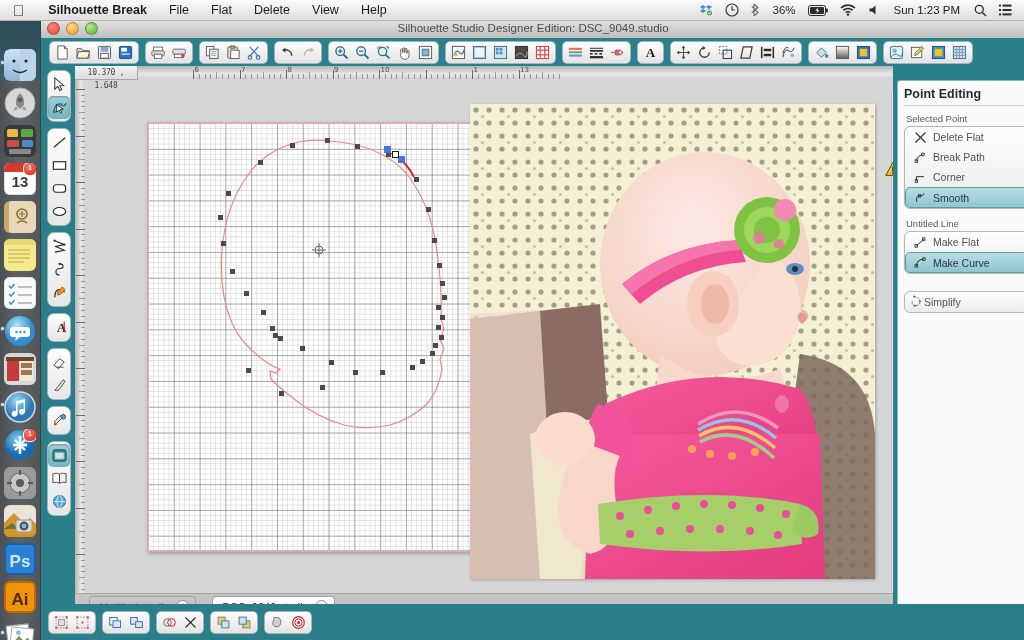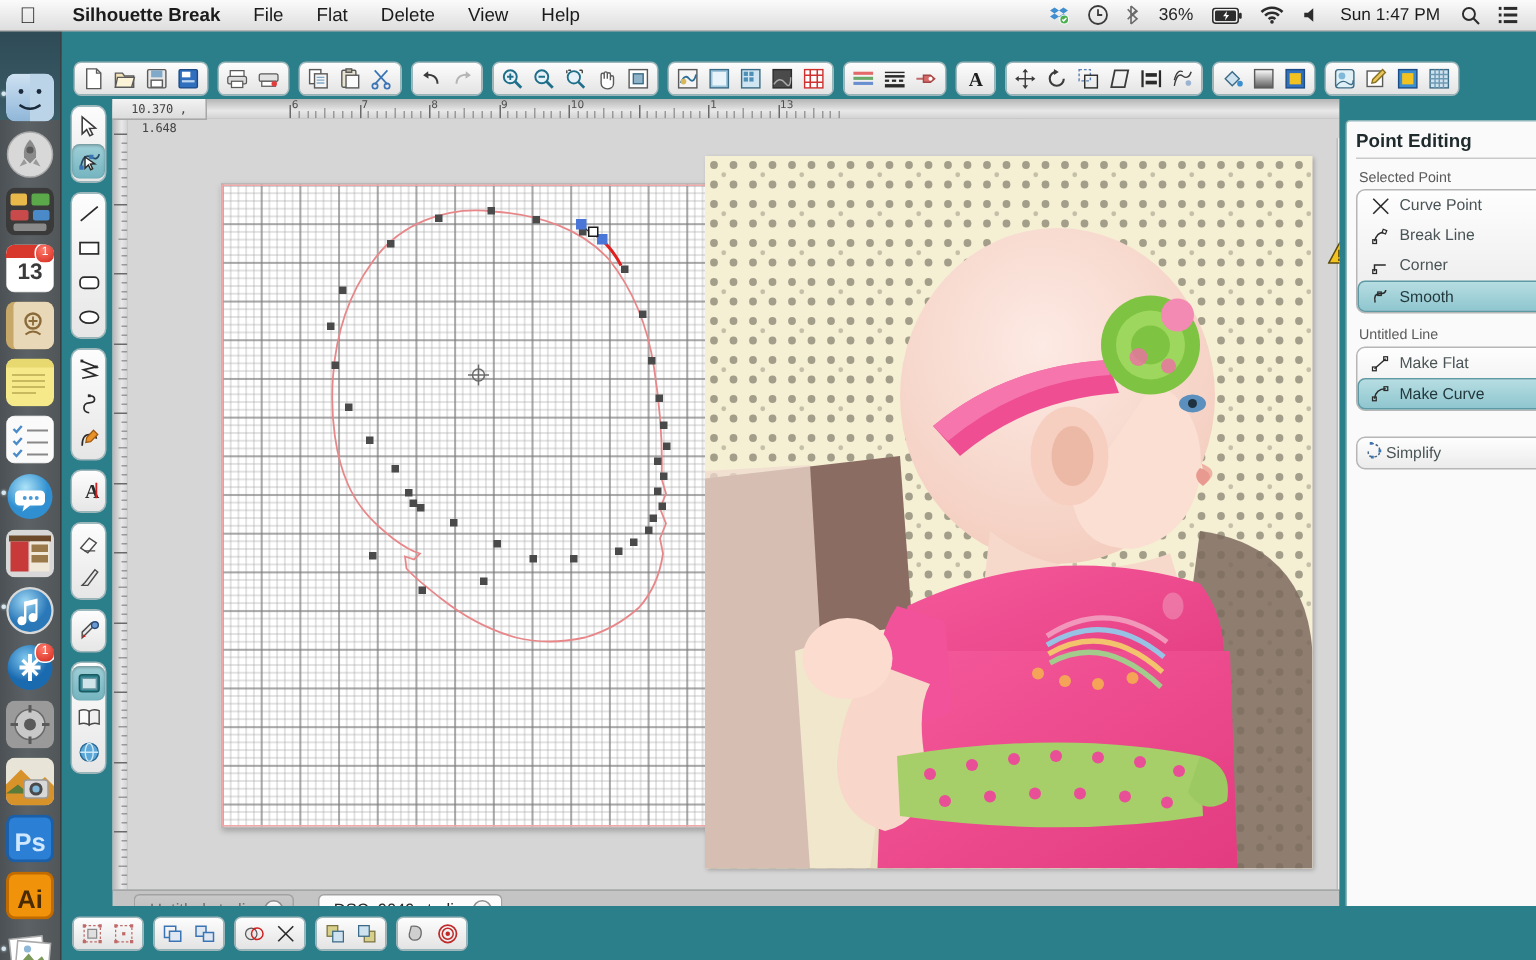--- a/index.html
+++ b/index.html
@@ -396,20 +396,26 @@
             <path d="M9 25 l6 -8 5 5 4 -4 5 7z" fill="#7a9a5a" transform="rotate(5 18 18)"></path>
             <circle cx="14" cy="14" r="2.4" fill="#8fb8d8" transform="rotate(5 18 18)"></circle>
           </svg></div>
         <div class="dockdot"></div>
       </div>
     </div>
 </div>
 
 <div id="window" class="abs">
 
+  <div id="titlebar" class="abs">
+    <div class="traffic tl-close"></div>
+    <div class="traffic tl-min"></div>
+    <div class="traffic tl-max"></div>
+    <div id="win-title">Silhouette Studio Designer Edition: DSC_9049.studio</div>
+  </div>
 
   <div id="toolbar" class="abs">
       <div class="tgroup">
         <div class="tbtn" title="New">
           <svg viewBox="0 0 16 16" width="15" height="15">
             <path d="M3 1h7l3 3v11H3z" fill="#fff" stroke="#5a5a5a"></path>
             <path d="M10 1v3h3" fill="none" stroke="#5a5a5a"></path>
           </svg>
         </div>
         <div class="tbtn" title="Open">
@@ -1208,31 +1214,31 @@
       <div id="panel-body">
           <div class="sectlabel" style="top: 32px;">Selected Point</div>
           <div class="btnstack" style="top: 45px;">
             <div class="pbtn">
               <span class="pi">
                 <svg viewBox="0 0 18 18" width="15" height="15">
                   <line x1="3" y1="3" x2="15" y2="15" stroke="#2a2a2a" stroke-width="1.3"></line>
                   <line x1="15" y1="3" x2="3" y2="15" stroke="#2a2a2a" stroke-width="1.3"></line>
                 </svg>
               </span>
-              <span>Curve Point</span>
+              <span>Delete Flat</span>
             </div>
             <div class="pbtn">
               <span class="pi">
                 <svg viewBox="0 0 18 18" width="15" height="15">
                   <path d="M4 13 Q6 6 11 6" fill="none" stroke="#2a2a2a" stroke-width="1.2"></path>
                   <rect x="2.6" y="11.8" width="3" height="3" fill="none" stroke="#2a2a2a"></rect>
                   <rect x="10.4" y="3.8" width="3" height="3" fill="none" stroke="#2a2a2a" transform="rotate(20 11.9 5.3)"></rect>
                 </svg>
               </span>
-              <span>Break Line</span>
+              <span>Break Path</span>
             </div>
             <div class="pbtn">
               <span class="pi">
                 <svg viewBox="0 0 18 18" width="15" height="15">
                   <path d="M4 13 L4 8 L13 8" fill="none" stroke="#2a2a2a" stroke-width="1.2"></path>
                   <rect x="2.6" y="11.8" width="3" height="3" fill="none" stroke="#2a2a2a"></rect>
                 </svg>
               </span>
               <span>Corner</span>
             </div>
@@ -1415,21 +1421,21 @@
         <path d="M3.4 6.4 A6.5 6.5 0 0 1 12.6 6.4" stroke="#2c2c2c" stroke-width="1.7" fill="none"></path>
         <path d="M5.8 8.7 A3 3 0 0 1 10.2 8.7" stroke="#2c2c2c" stroke-width="1.7" fill="none"></path>
         <circle cx="8" cy="10.6" r="1.2" fill="#2c2c2c"></circle>
       </svg>
     </div>
     <div class="mbr">
       <svg width="12" height="12" viewBox="0 0 12 12">
         <path d="M7.5 1.5 L4 4.5 H1.5 V7.5 H4 L7.5 10.5 Z" fill="#2c2c2c"></path>
       </svg>
     </div>
-    <div class="clock">Sun 1:47 PM</div>
+    <div class="clock">Sun 1:23 PM</div>
     <div class="mbr">
       <svg width="13" height="13" viewBox="0 0 13 13">
         <circle cx="5.3" cy="5.3" r="4" fill="none" stroke="#2c2c2c" stroke-width="1.3"></circle>
         <line x1="8.4" y1="8.4" x2="12" y2="12" stroke="#2c2c2c" stroke-width="1.4"></line>
       </svg>
     </div>
     <div class="mbr">
       <svg width="13" height="12" viewBox="0 0 13 12">
         <g fill="#2c2c2c">
           <rect x="0" y="0.6" width="2" height="2"></rect>

